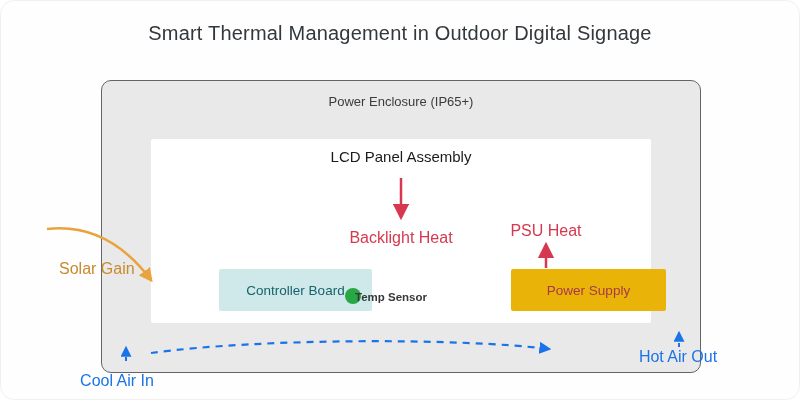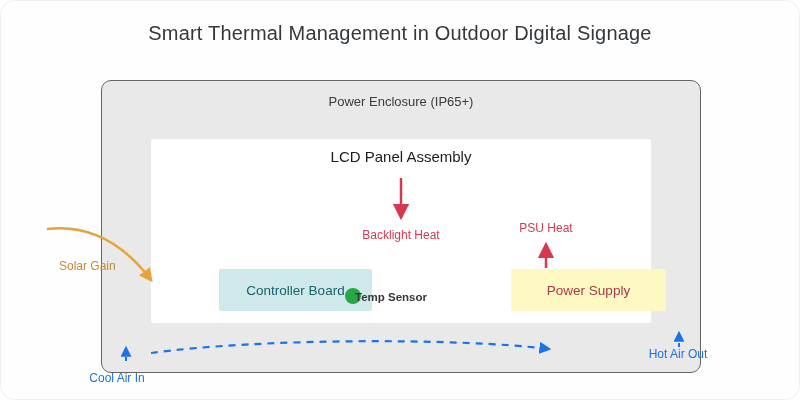--- a/index.html
+++ b/index.html
@@ -75,32 +75,32 @@
     font-size: 13.5px;
     border-radius: 2px;
     margin-left: 40px;
   }
   .controller-board {
     left: 178px; top: 268px; width: 153px; height: 42px;
     background: #cfe9ea; color: #17626b;
   }
   .power-supply {
     left: 470px; top: 268px; width: 155px; height: 42px;
-    background: #fef9c3; color: #a8394a;
+    background: #eab308; color: #a8394a;
   }
 
   .sensor-dot {
     position: absolute;
     left: 344px; top: 287px;
     width: 16px; height: 16px;
     border-radius: 50%;
     background: #28a745;
   }
 
-  .label { position: absolute; font-size: 12px; line-height: 1.1; }
+  .label { position: absolute; font-size: 16px; line-height: 1.1; }
   .backlight-label { left: 330px; top: 228px; width: 140px; text-align: center; color: #d6394f; }
   .psu-label       { left: 495px; top: 221px; width: 100px; text-align: center; color: #d6394f; }
   .controls-label  { left: 305px; top: 277px; width: 160px; text-align: center; color: #1e7e34; font-size: 11.5px; }
   .temp-label      { left: 330px; top: 290px; width: 120px; text-align: center; color: #37383a; font-size: 11.5px; font-weight: bold; }
   .solar-label     { left: 58px;  top: 259px; color: #c98a2e; }
   .cool-label      { left: 66px;  top: 371px; width: 100px; text-align: center; color: #1a73e8; }
   .hot-label       { left: 627px; top: 347px; width: 100px; text-align: center; color: #1a73e8; }
 
   .arrows {
     position: absolute;

